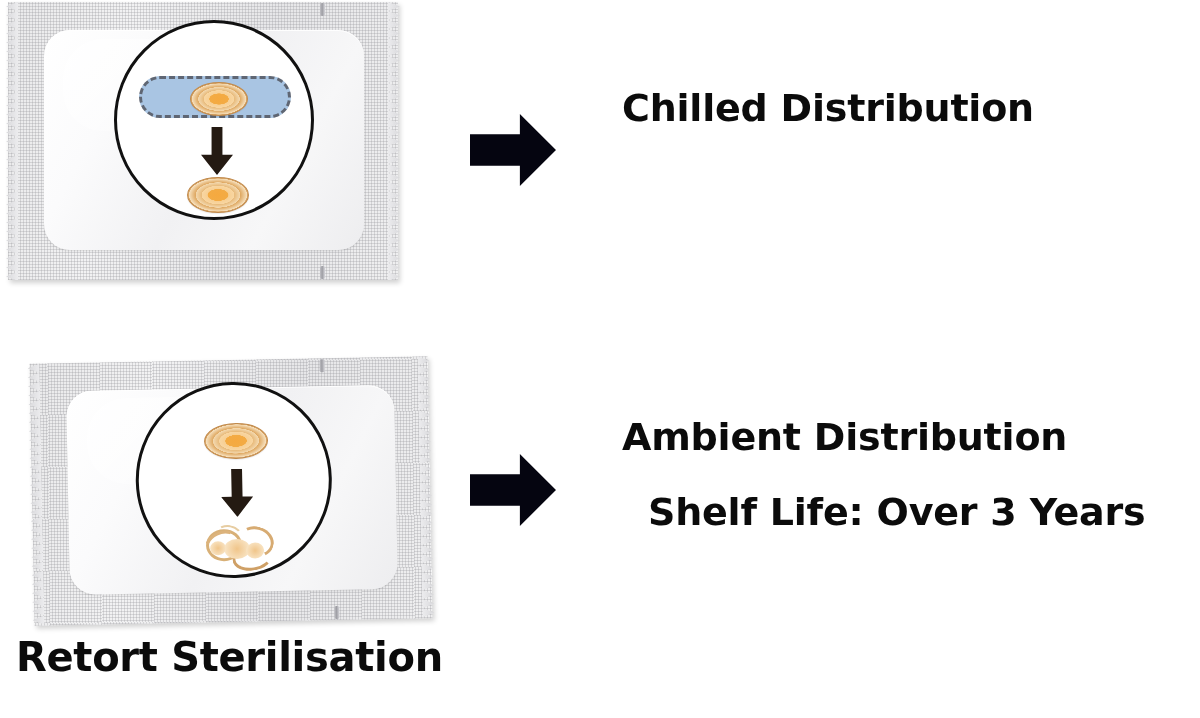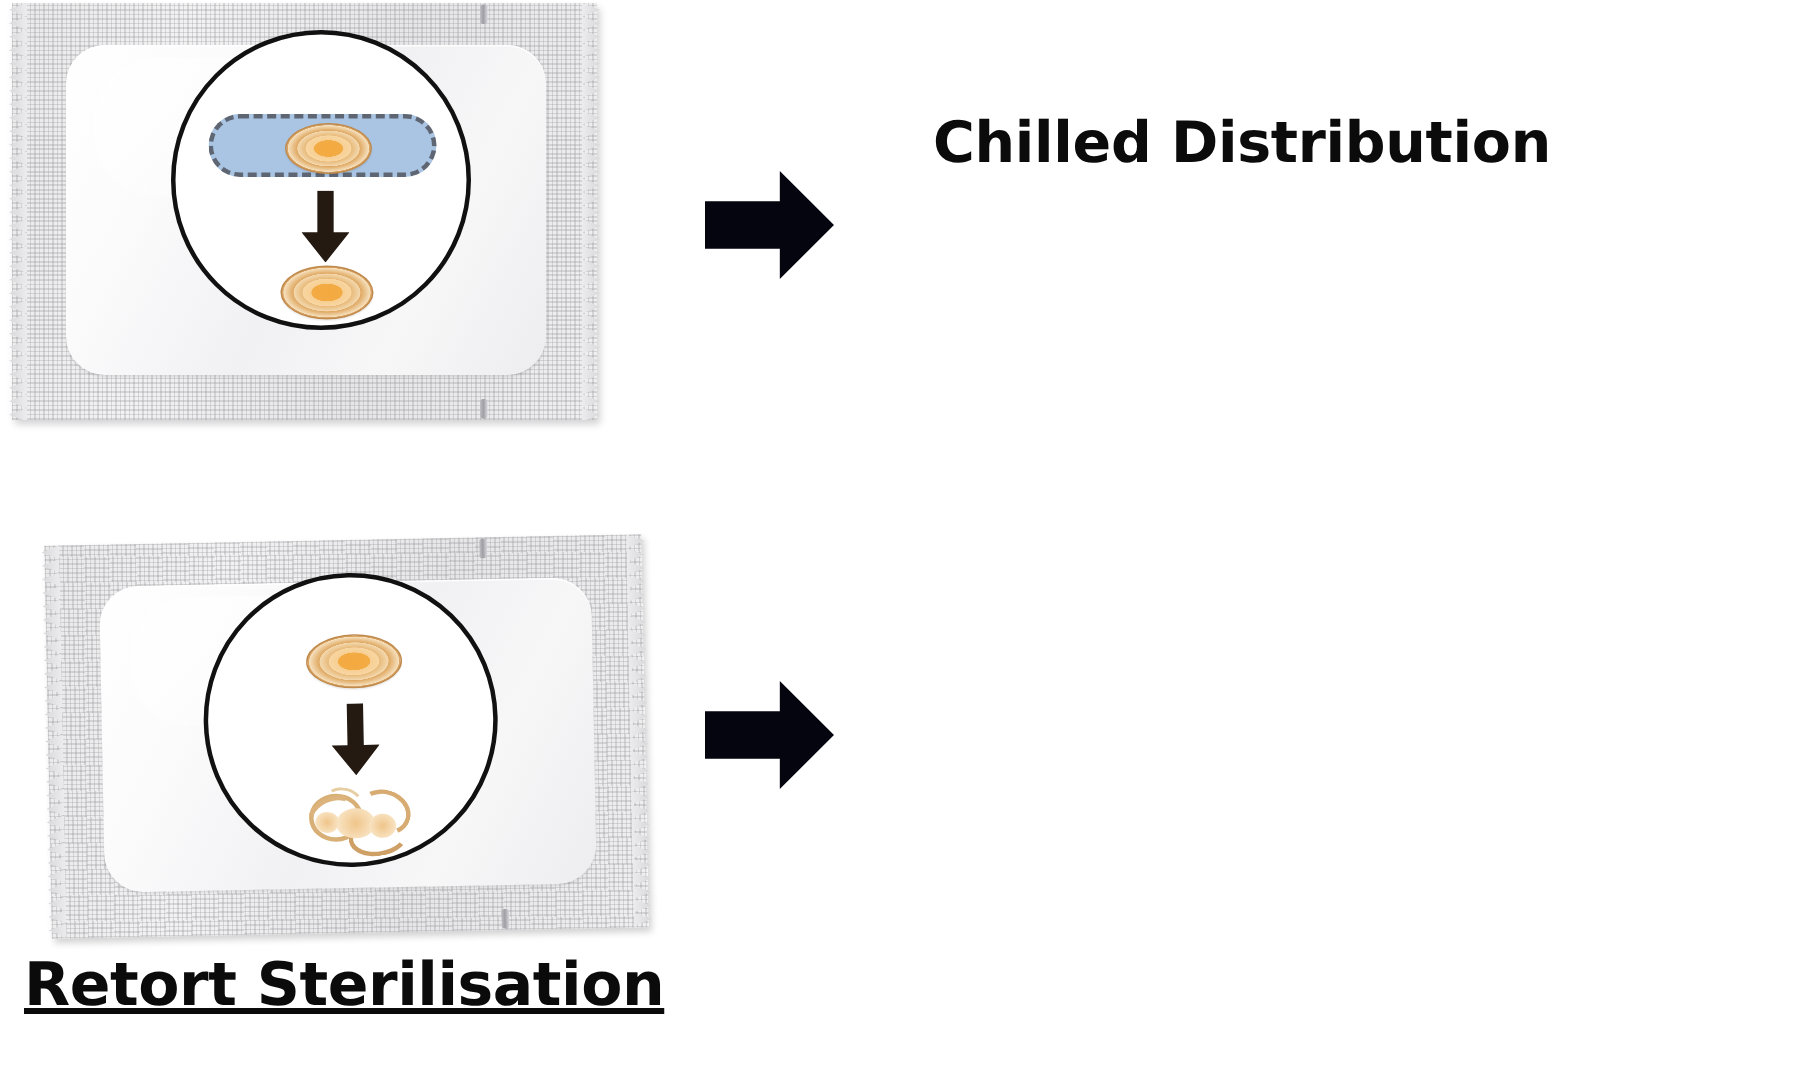--- a/index.html
+++ b/index.html
@@ -317,21 +317,21 @@
 
         <div class="down-arrow" style="left:84px; top:104px; width:32px; height:48px;"></div>
 
         <div class="spore" style="left:70px; top:154px; width:62px; height:36px;"></div>
       </div>
     </div>
 
 
     <div class="right-arrow" style="left:470px; top:114px; width:86px; height:72px;"></div>
 
-    <div class="text-block" style="left:622px; top:76px;">
+    <div class="text-block" style="left:622px; top:89px;">
       <div class="text-line">Chilled Distribution</div>
     </div>
   </div>
 
   <div class="row row-bottom">
 
     <div class="pouch-wrap bottom">
       <div class="pouch"></div>
       <div class="teeth-left">
           <i></i>
@@ -413,21 +413,23 @@
           <span style="left:36px; top:4px;  width:30px; height:24px; border-width:3px; border-color:#d7ab72 #d7ab72 transparent transparent; transform:rotate(18deg);"></span>
           <span style="left:30px; top:22px; width:34px; height:20px; border-width:3px; border-color:transparent transparent #cfa066 #cfa066; transform:rotate(-8deg);"></span>
           <span class="blob" style="left:22px; top:16px; width:26px; height:20px;"></span>
           <span class="blob" style="left:8px;  top:18px; width:16px; height:14px;"></span>
           <span class="blob" style="left:44px; top:20px; width:18px; height:16px;"></span>
           <span style="left:14px; top:2px;  width:22px; height:16px; border-width:2px; border-color:#e7cda2 transparent transparent transparent; transform:rotate(12deg);"></span>
         </div>
       </div>
     </div>
 
-    <div class="process-label" style="left:16px; top:286px;text-decoration:underline;">Retort Sterilisation</div>
+    <div class="process-label" style="left:16px; top:286px;">Retort Sterilisation</div>
 
     <div class="right-arrow" style="left:470px; top:106px; width:86px; height:72px;"></div>
 
     <div class="text-block" style="left:622px; top:70px;">
+      <div class="text-line">Ambient Distribution</div>
+      <div class="text-line indent-2">Shelf Life: Over 3 Years</div>
     </div>
   </div>
 
 </div>
 
 </body></html>

